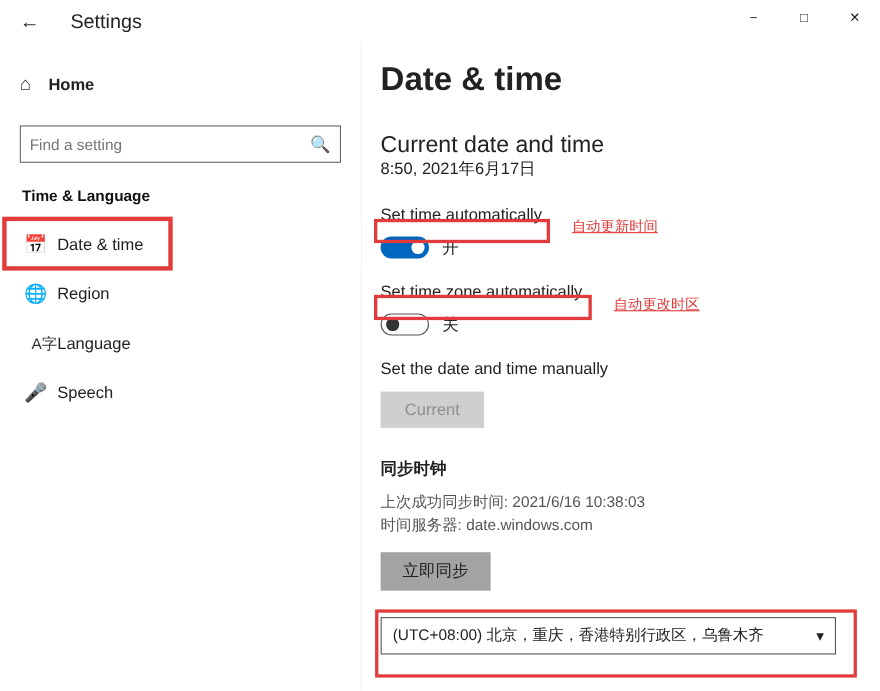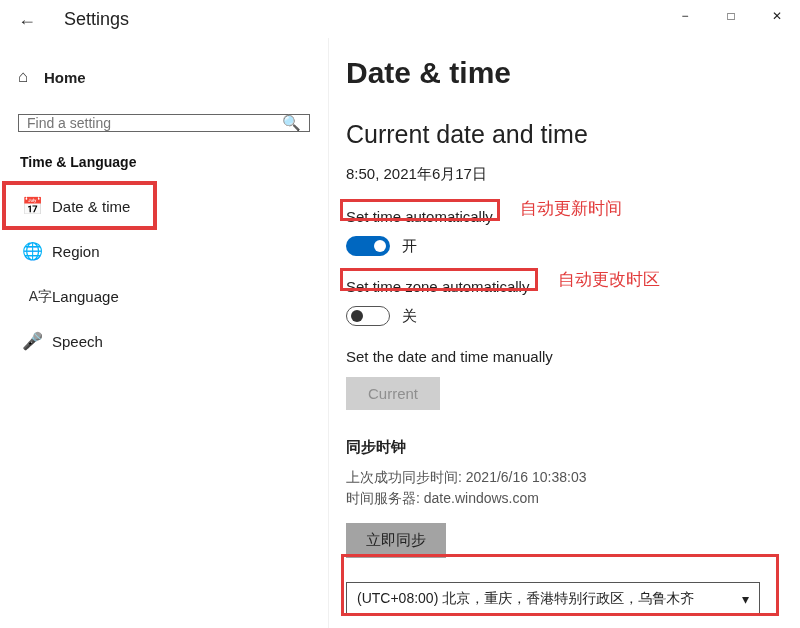--- a/index.html
+++ b/index.html
@@ -14,32 +14,32 @@
 
   
   .wrap { display: flex; height: calc(100% - 38px); }
   .sidebar { width: 328px; padding: 0 18px 0 18px; }
   .main { flex: 1; padding: 18px 22px 0 18px; overflow: hidden; }
 
   
   .home-row { display: flex; align-items: center; height: 38px; margin-top: 20px; margin-bottom: 18px; }
   .home-row .icon { width: 26px; font-size: 17px; color: #333; }
   .home-row .label { font-size: 15px; color: #222; font-weight: bold; }
-  .search-box { border: 1px solid #666; height: 18px; display: flex; align-items: center; padding: 0 8px; margin-bottom: 22px; }
+  .search-box { border: 1px solid #666; height: 34px; display: flex; align-items: center; padding: 0 8px; margin-bottom: 22px; }
   .search-box input { flex: 1; border: none; outline: none; font-size: 14px; color: #999; background: transparent; }
   .search-box .sicon { font-size: 15px; color: #444; }
   .section-head { font-size: 14px; font-weight: 600; color: #111; margin-bottom: 14px; padding-left: 2px; }
   .nav-item { position: relative; display: flex; align-items: center; height: 45px; margin: 0 -18px; padding: 0 22px; cursor: pointer; }
   .nav-item .nicon { width: 30px; font-size: 17px; color: #333; }
   .nav-item .nlabel { font-size: 15px; color: #222; }
   .red-box-nav { position: absolute; left: 2px; top: -3px; width: 155px; height: 49px; border: 4px solid #e23b3b; pointer-events: none; }
 
   
   h1 { font-size: 30px; font-weight: 600; color: #222; margin-bottom: 30px; }
-  h2 { font-size: 25px; font-weight: 400; color: #222; margin-bottom: 16px; }
+  h2 { font-size: 21px; font-weight: 400; color: #222; }
   .dt-now { font-size: 15px; color: #222; margin-bottom: 24px; }
 
   .setting-label { font-size: 15px; color: #222; display: inline-block; }
   .toggle-row { display: flex; align-items: center; margin-top: 10px; margin-bottom: 22px; }
   .toggle { width: 44px; height: 20px; border-radius: 10px; position: relative; }
   .toggle.on { background: #0067c0; }
   .toggle.off { background: #fff; border: 1px solid #555; }
   .toggle .knob { position: absolute; width: 12px; height: 12px; border-radius: 50%; top: 50%; transform: translateY(-50%); }
   .toggle.on .knob { right: 4px; background: #fff; }
   .toggle.off .knob { left: 4px; background: #333; }
@@ -50,21 +50,21 @@
 
   .sync-head { font-size: 15px; font-weight: 600; color: #222; margin-bottom: 10px; }
   .sync-line { font-size: 14px; color: #555; line-height: 1.5; }
   .sync-btn { background: #a3a3a3; border: none; padding: 8px 20px; font-size: 15px; color: #222; margin-top: 14px; margin-bottom: 24px; }
 
   .tz-label { font-size: 15px; color: #222; margin-bottom: 12px; }
   .tz-select { border: 1px solid #555; height: 34px; width: 414px; display: flex; align-items: center; justify-content: space-between; padding: 0 10px; font-size: 14px; color: #222; }
 
   
   .anno { position: absolute; border: 3px solid #e23b3b; pointer-events: none; }
-  .anno-text { position: absolute; color: #e23b3b; font-size: 17px; pointer-events: none; }
+  .anno-text { position: absolute; color: #e23b3b; font-size: 13px; pointer-events: none; text-decoration: underline; }
 
   .divider { position: absolute; left: 328px; top: 38px; width: 1px; height: 590px; background: #f0f0f0; }
 </style>
 </head>
 <body>
 
 <div class="titlebar">
   <div class="back-btn">←</div>
   <div class="title-text">Settings</div>
 </div>

